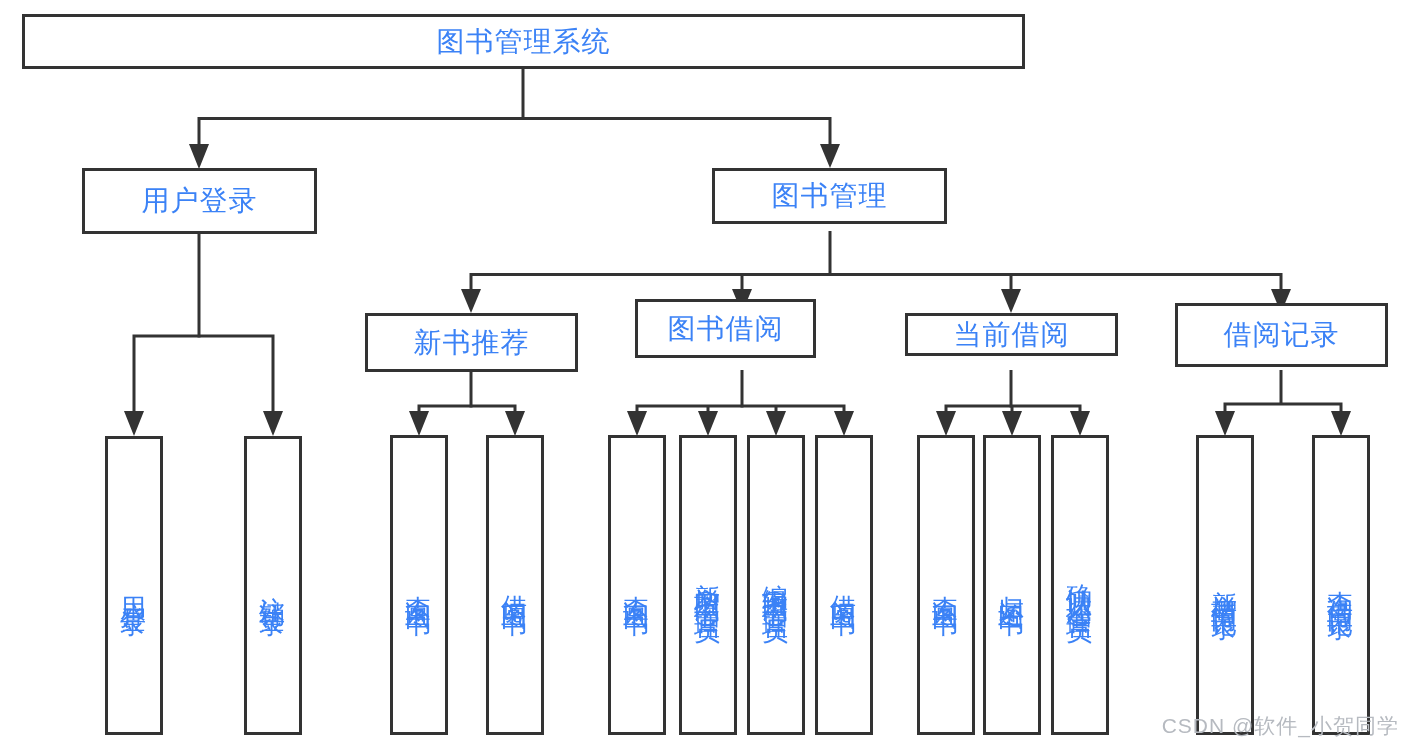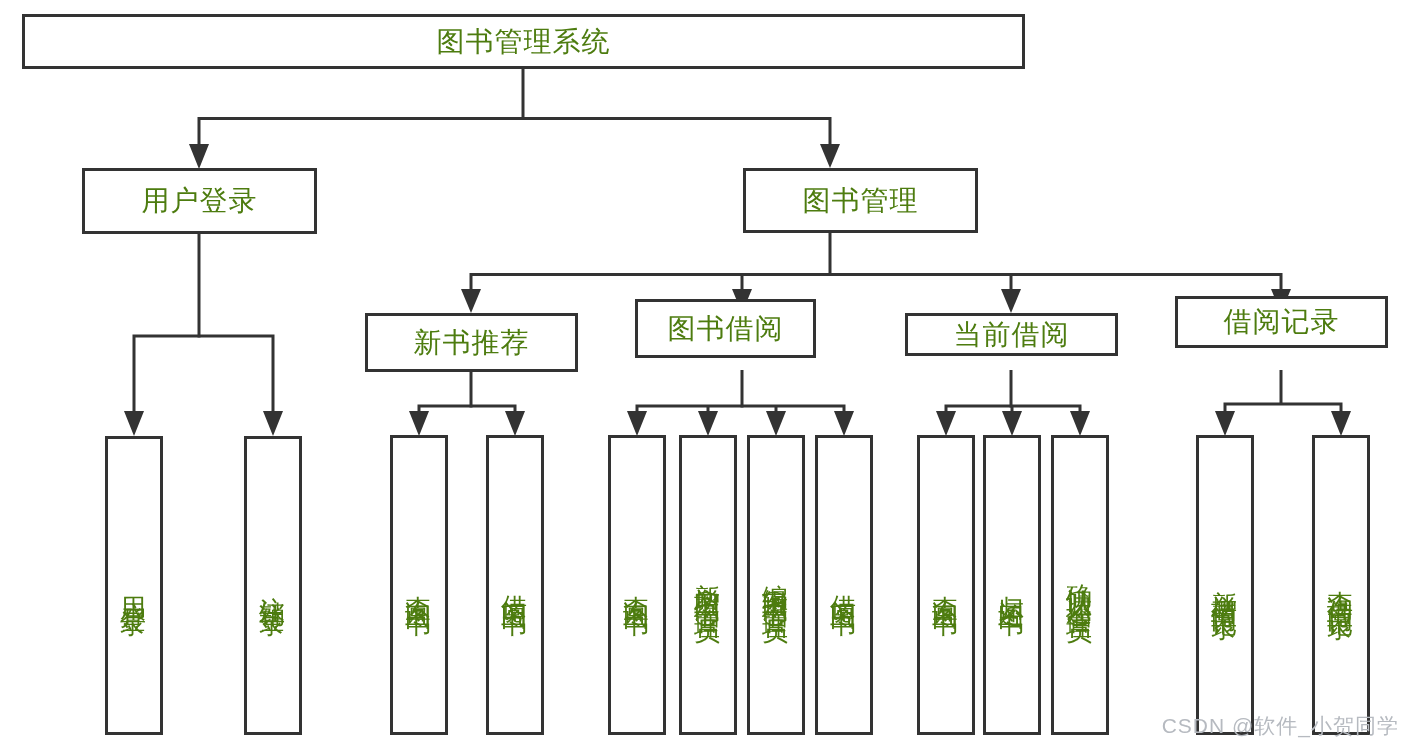--- a/index.html
+++ b/index.html
@@ -16,21 +16,21 @@
     left: 0; top: 0;
   }
   .box {
     position: absolute;
     background: #ffffff;
     border: 3px solid #333333;
     box-sizing: border-box;
     display: flex;
     align-items: center;
     justify-content: center;
-    color: #4d7c0f;
+    color: #3b82f6;
     text-align: center;
     white-space: nowrap;
   }
   .hbox { font-size: 28px; letter-spacing: 1px; }
   .vbox {
     writing-mode: vertical-rl;
     text-orientation: mixed;
     font-size: 26px;
     letter-spacing: 5px;
     white-space: normal;
@@ -91,26 +91,26 @@
       <polygon points="1002,411 1022,411 1012,436"></polygon>
       <polygon points="1070,411 1090,411 1080,436"></polygon>
       <polygon points="1215,411 1235,411 1225,436"></polygon>
       <polygon points="1331,411 1351,411 1341,436"></polygon>
     </g>
   </svg>
 
   <div class="box hbox" style="left:22px;top:14px;width:1003px;height:55px">图书管理系统</div>
 
   <div class="box hbox" style="left:82px;top:168px;width:235px;height:66px">用户登录</div>
-  <div class="box hbox" style="left:743px;top:168px;width:235px;height:65px">图书管理</div>
+  <div class="box hbox" style="left:712px;top:168px;width:235px;height:56px">图书管理</div>
 
   <div class="box hbox" style="left:365px;top:313px;width:213px;height:59px">新书推荐</div>
   <div class="box hbox" style="left:635px;top:299px;width:181px;height:59px">图书借阅</div>
   <div class="box hbox" style="left:905px;top:313px;width:213px;height:43px">当前借阅</div>
-  <div class="box hbox" style="left:1175px;top:296px;width:213px;height:52px">借阅记录</div>
+  <div class="box hbox" style="left:1175px;top:303px;width:213px;height:64px">借阅记录</div>
 
   <div class="box vbox" style="left:105px;top:436px;width:58px;height:299px">用户登录</div>
   <div class="box vbox" style="left:244px;top:436px;width:58px;height:299px">注销登录</div>
 
   <div class="box vbox" style="left:390px;top:435px;width:58px;height:300px">查询图书</div>
   <div class="box vbox" style="left:486px;top:435px;width:58px;height:300px">借阅图书</div>
 
   <div class="box vbox" style="left:608px;top:435px;width:58px;height:300px">查询图书</div>
   <div class="box vbox" style="left:679px;top:435px;width:58px;height:300px">新增图书（管理员）</div>
   <div class="box vbox" style="left:747px;top:435px;width:58px;height:300px">编辑图书（管理员）</div>

